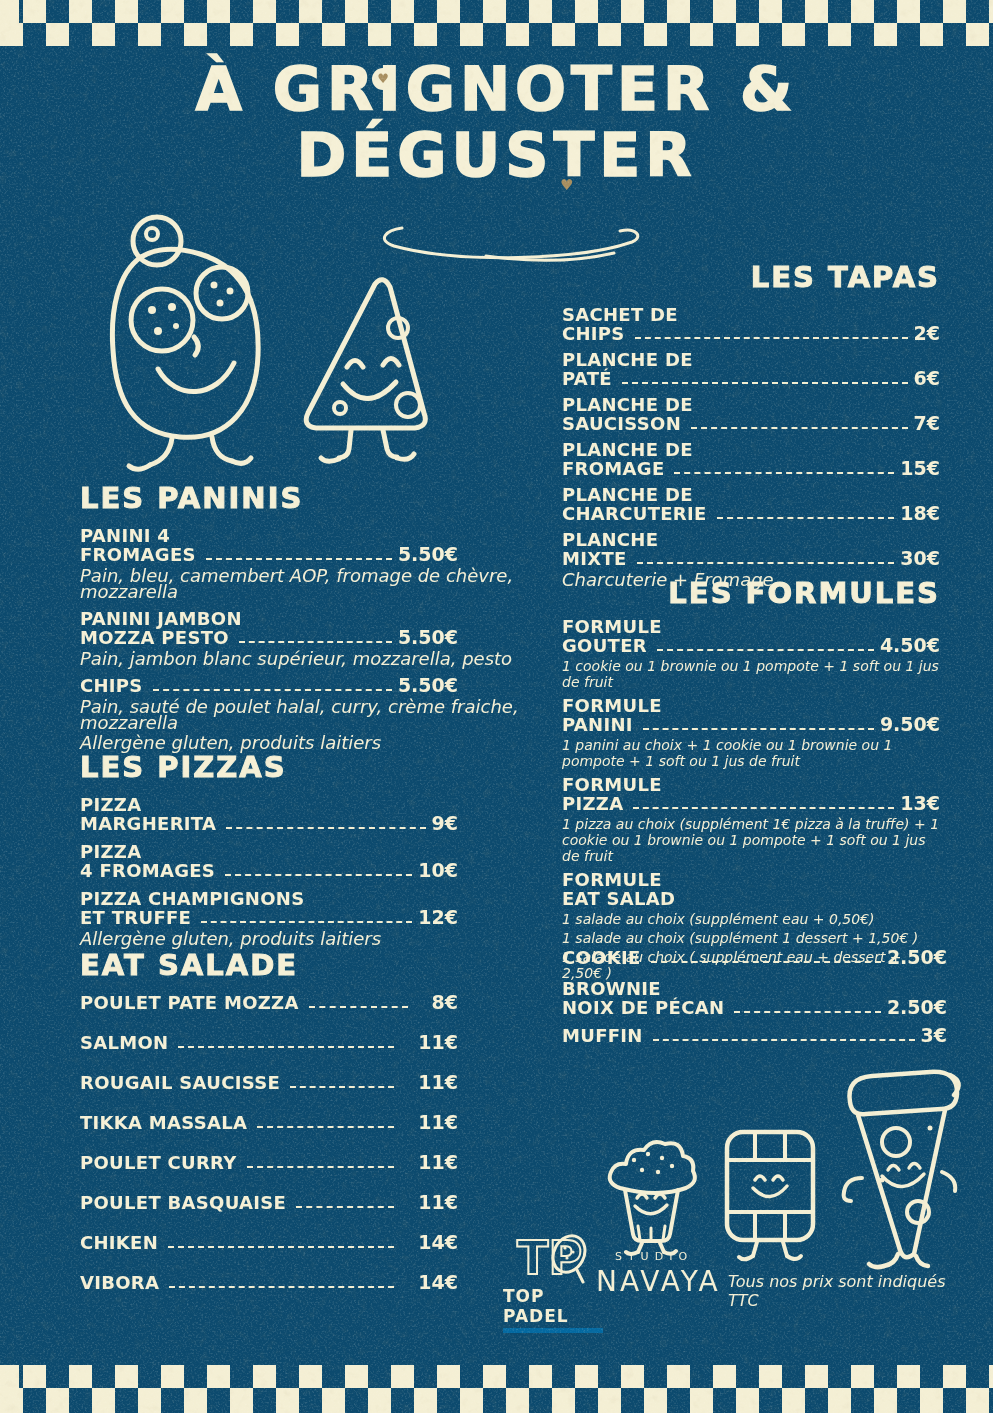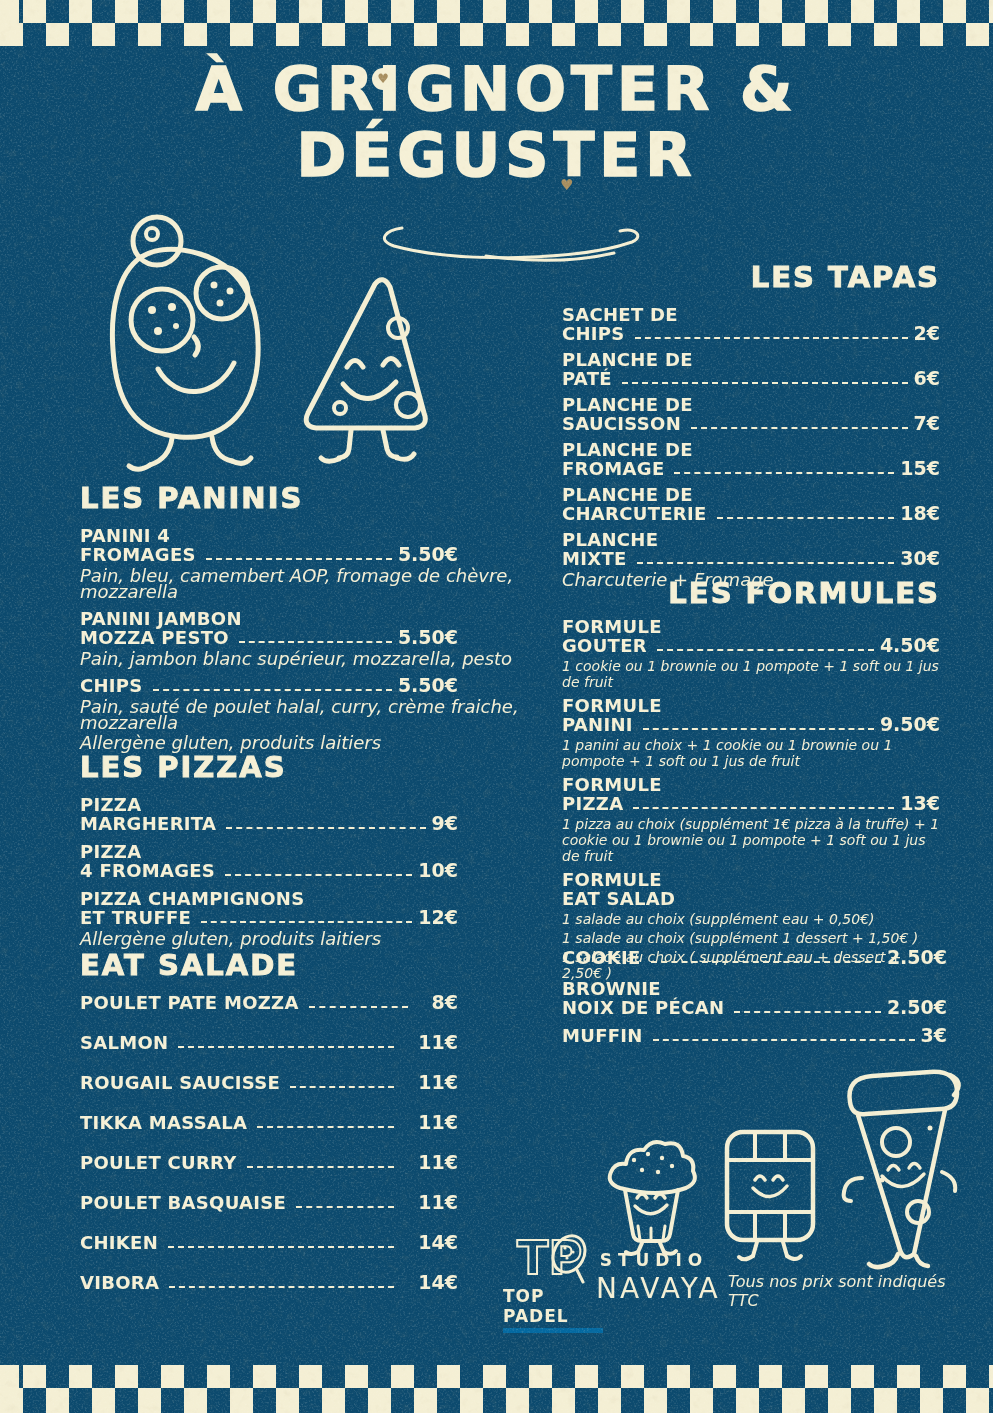--- a/index.html
+++ b/index.html
@@ -55,21 +55,21 @@
   .ln3 { fill:none; stroke:#f4efd4; stroke-width:3; stroke-linecap:round; stroke-linejoin:round; }
   .dot { fill:#f4efd4; stroke:none; }
   .char { position:absolute; }
   
   #tp-logo { position:absolute; left:503px; top:1228px; width:100px; text-align:left; }
   #tp-label {
     font-weight:bold; font-size:17px; letter-spacing:1px; color:#f4efd4;
     border-bottom:5px solid #0369a1; padding-bottom:2px; display:inline-block; margin-top:-4px;
   }
   #studio-navaya { position:absolute; left:596px; top:1250px; width:116px; text-align:center; color:#f4efd4; }
-  #studio-label { font-size:17px; letter-spacing:6px; font-weight:bold; }
+  #studio-label { font-size:11px; letter-spacing:6px; font-weight:normal; }
   #navaya-label { font-size:28px; letter-spacing:3px; margin-top:2px; }
   #price-note {
     position:absolute; left:728px; top:1272px; width:220px;
     font-style:italic; font-size:16px; color:#f4efd5;
   }
   
   #texture { position:absolute; inset:0; z-index:40; pointer-events:none; }
 </style>
 </head>
 <body>

